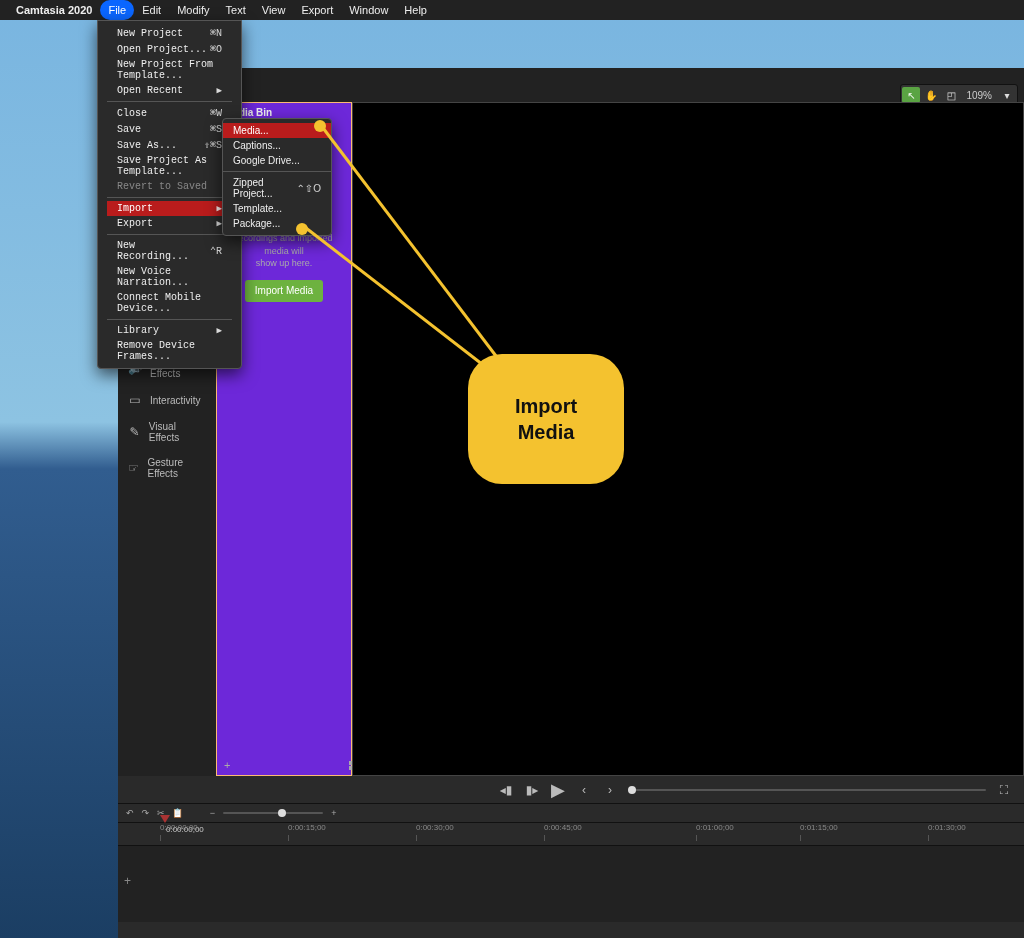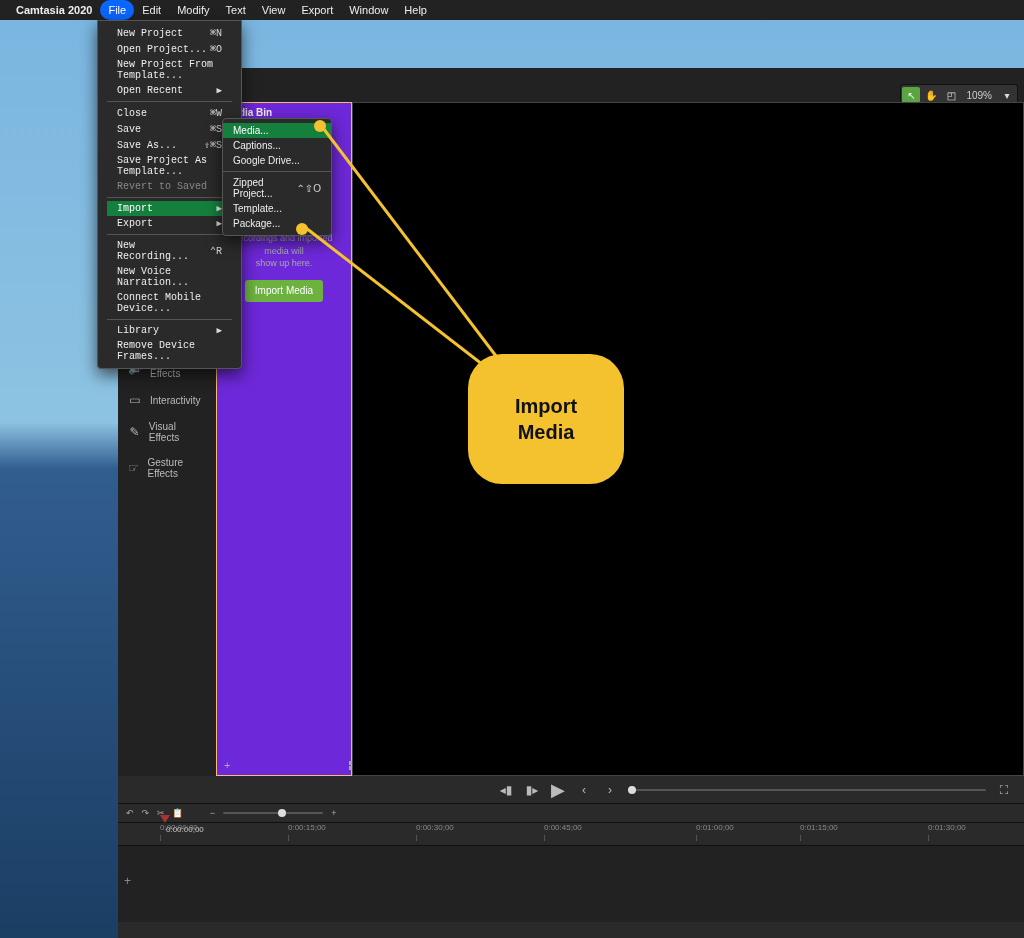--- a/index.html
+++ b/index.html
@@ -5,21 +5,21 @@
   html,body{margin:0;padding:0;width:1024px;height:938px;overflow:hidden;font-family:-apple-system,Helvetica,Arial,sans-serif;font-size:11px;color:#ddd;background:linear-gradient(180deg,#79b5e0 0%,#8dc3e2 45%,#315d8f 50%,#1b3e63 100%);}
   .menubar{position:absolute;left:0;top:0;right:0;height:20px;background:#222;display:flex;align-items:center;padding:0 6px;color:#eee;z-index:50;}
   .menubar .apple{font-size:13px;margin-right:10px;}
   .menubar .app{font-weight:700;margin-right:8px;}
   .menubar .mi{padding:2px 8px;height:16px;line-height:16px;border-radius:10px;cursor:default;}
   .menubar .mi.active{background:#0a66ff;color:#fff;}
   .filemenu{position:absolute;left:97px;top:20px;width:125px;background:#2a2a2a;border:1px solid #555;border-radius:0 0 4px 4px;padding:4px 9px;z-index:60;box-shadow:0 6px 16px rgba(0,0,0,.6);font-family:Liberation Mono, monospace;}
   .submenu{position:absolute;left:222px;top:118px;width:108px;background:#2a2a2a;border:1px solid #555;border-radius:4px;padding:4px 0;z-index:60;box-shadow:0 6px 16px rgba(0,0,0,.6);}
   .row{display:flex;align-items:center;justify-content:space-between;padding:2px 10px;font-size:10px;color:#eee;cursor:default;}
   .row.disabled{color:#888;}
-  .row.hi{background:#15803d;color:#fff;}
+  .row.hi{background:#b91c1c;color:#fff;}
   .sep{height:1px;margin:3px 0;background:#555;}
   .sc{font-size:10px;opacity:.85;}
   .arw{font-size:9px;opacity:.9;}
   .appwin{position:absolute;left:118px;top:68px;right:0;bottom:0;background:#222;border-radius:6px 0 0 0;overflow:hidden;z-index:10;}
   .titlebar{height:16px;background:#222;color:#bbb;font-size:10px;display:flex;align-items:center;justify-content:center;}
   .toolbar{position:absolute;right:6px;top:16px;height:18px;display:flex;align-items:center;gap:2px;background:#333;border:1px solid #111;border-radius:3px;padding:1px;font-size:10px;}
   .tbtn{width:18px;height:16px;display:flex;align-items:center;justify-content:center;border-radius:2px;}
   .tbtn.green{background:#5aa443;color:#fff;}
   .zoom{padding:0 4px;color:#ccc;}
   .sidepanel{position:absolute;left:0;top:34px;width:96px;bottom:162px;background:#222;}

